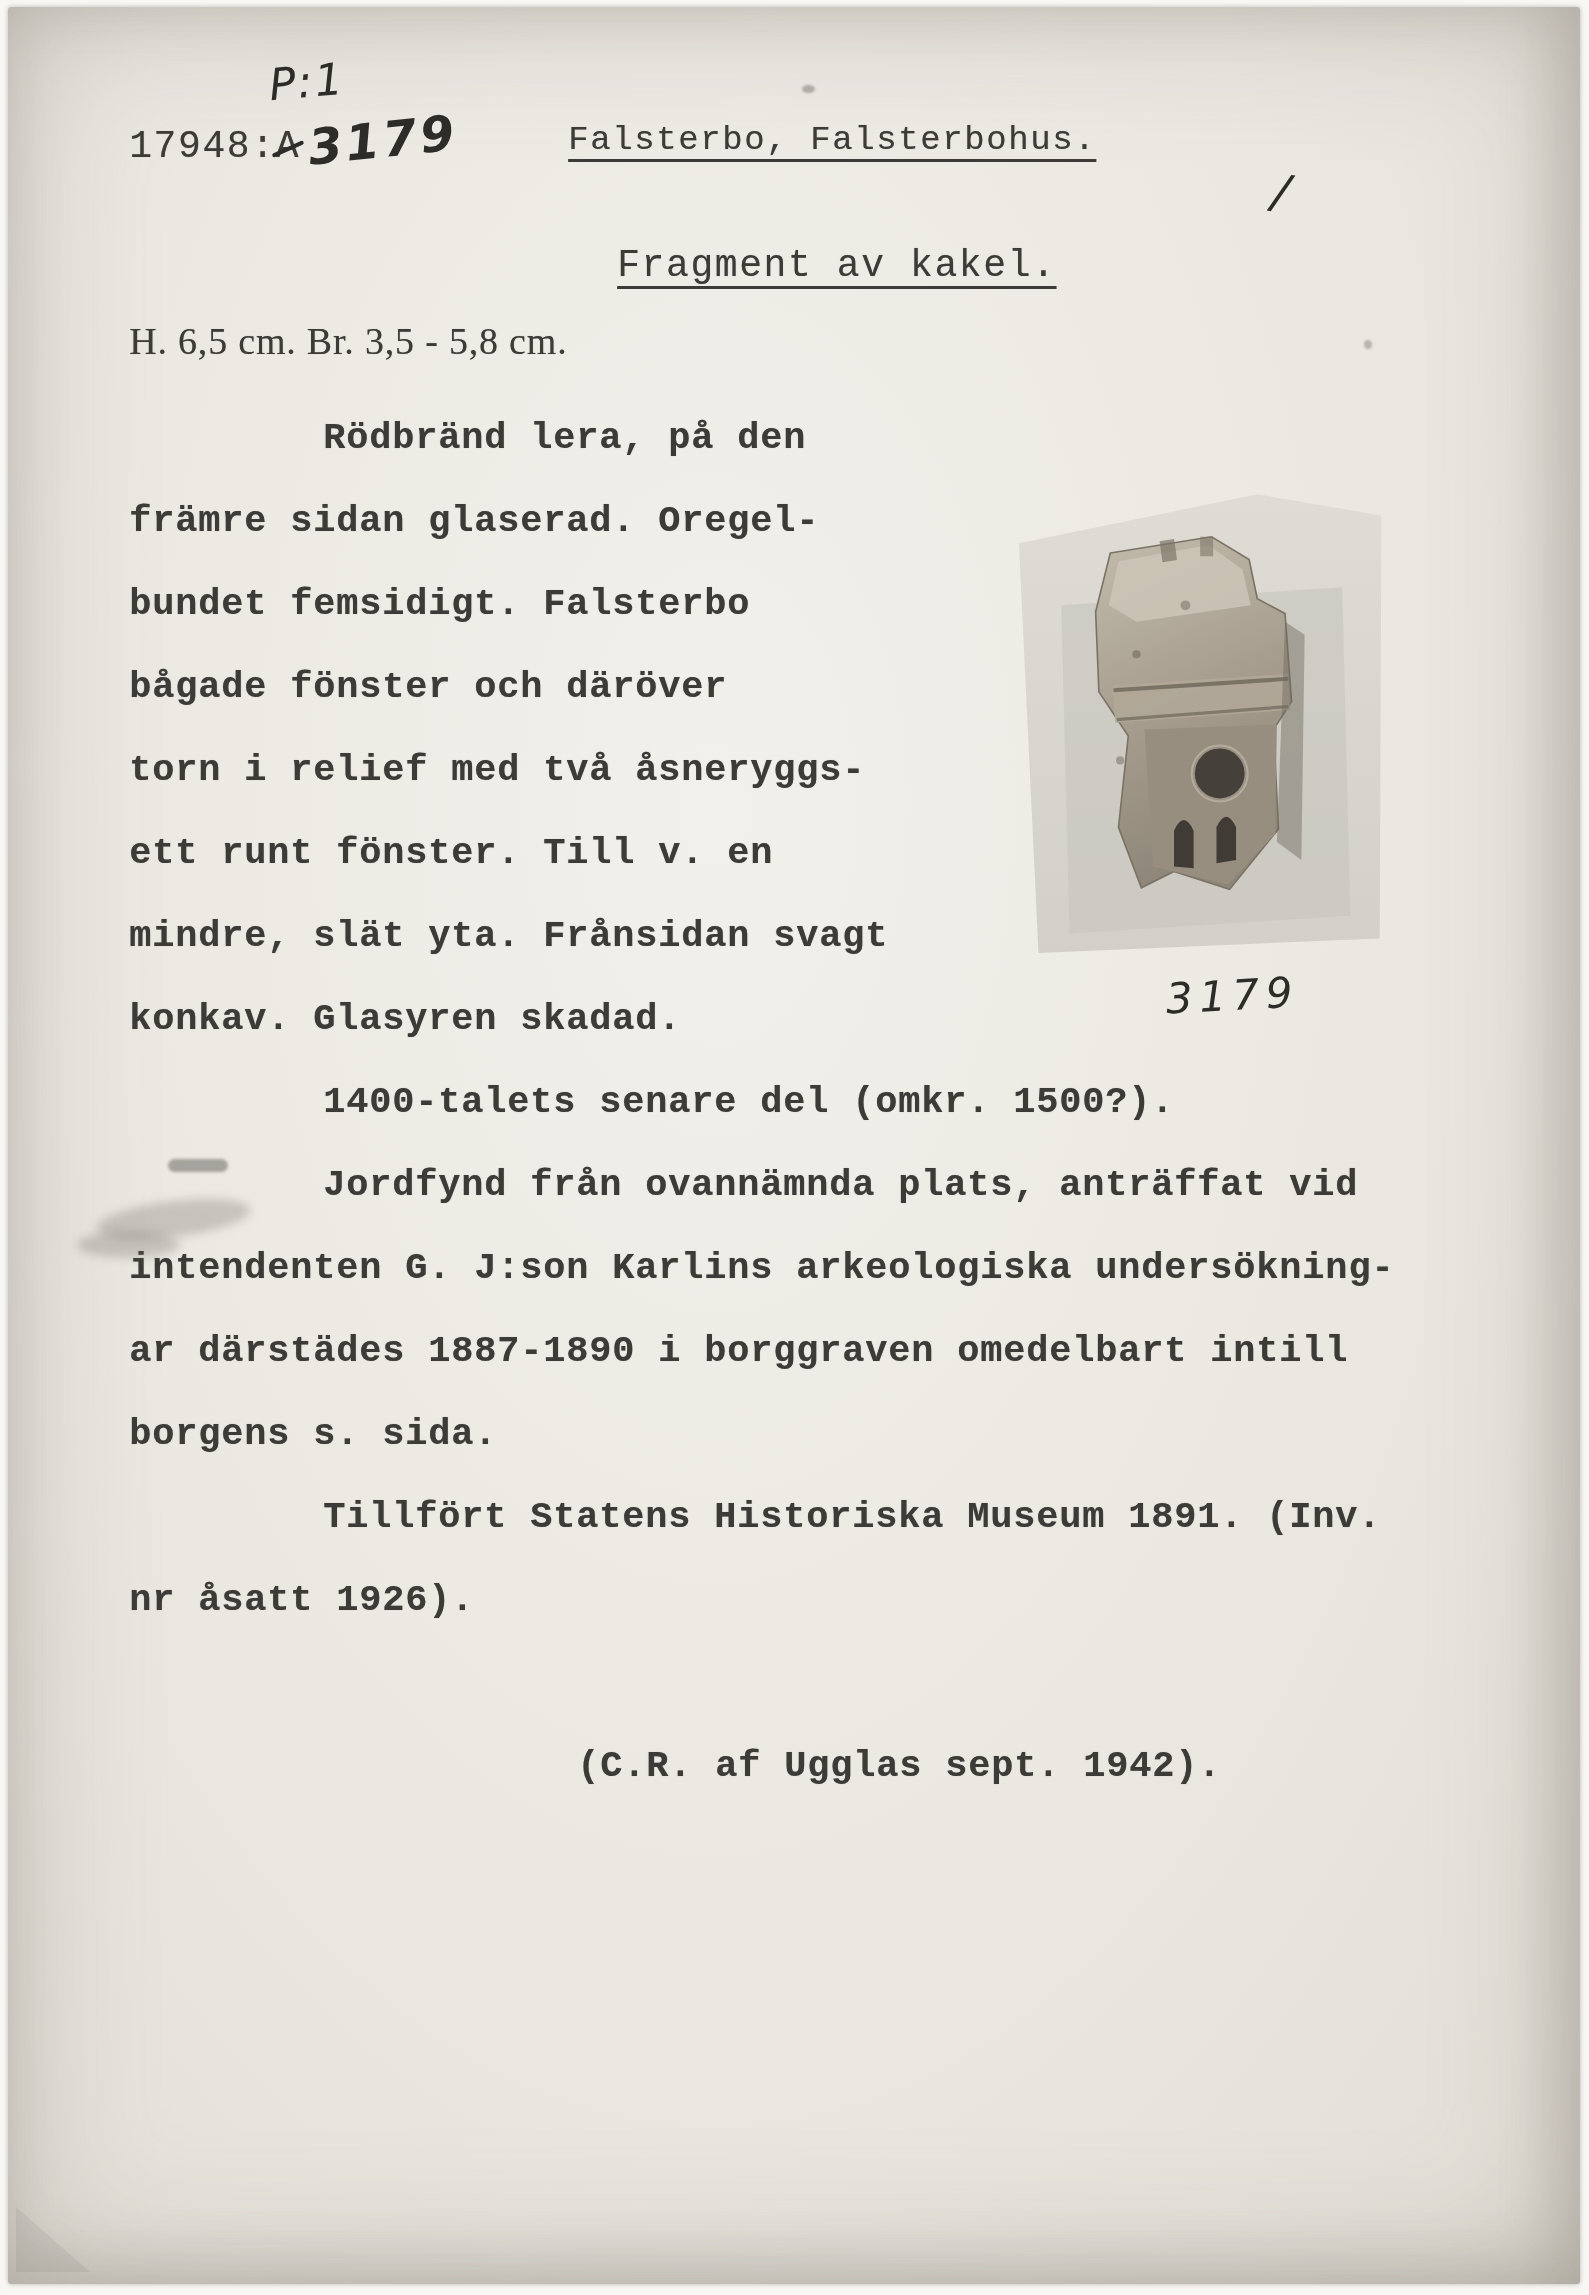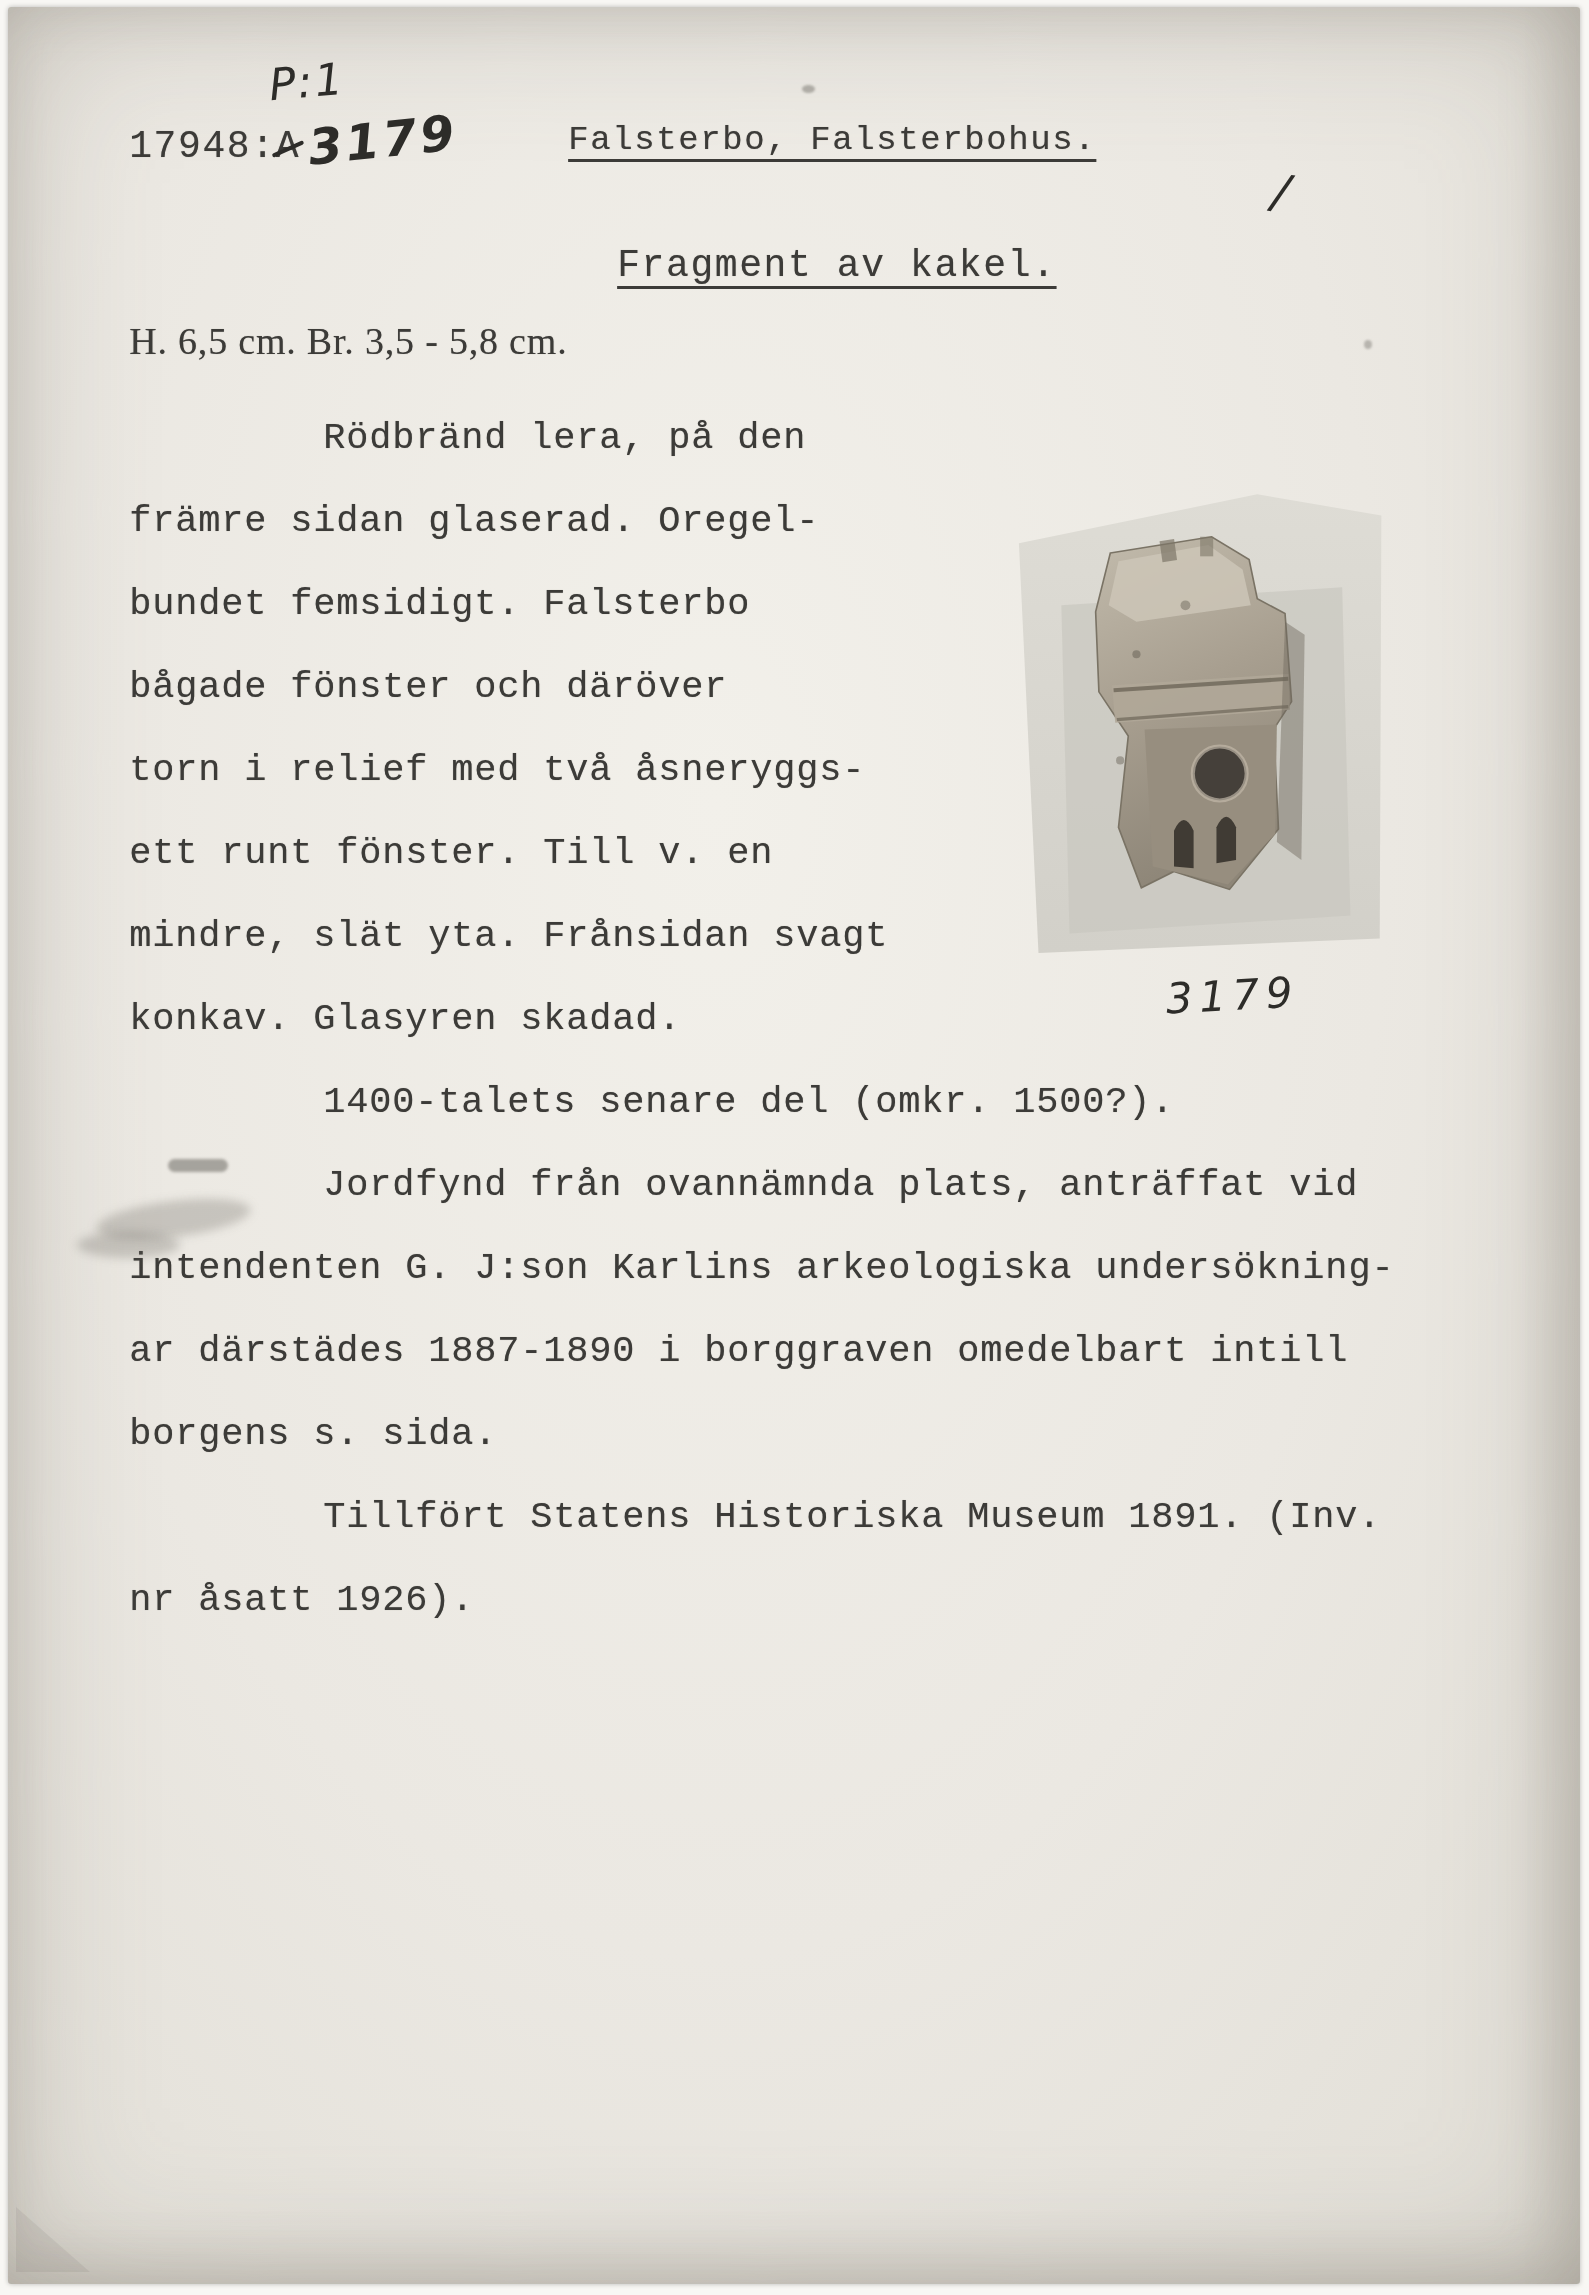--- a/index.html
+++ b/index.html
@@ -32,20 +32,21 @@
   .typed{
     color:var(--ink);
     text-shadow:0 0 0.8px rgba(60,59,56,.45);
   }
   .typed-line{
     height:83px;
     line-height:83px;
     font-size:37px;
     letter-spacing:0.8px;
     white-space:pre;
+    font-weight:bold;
   }
   .indent-0{padding-left:0;}
   .indent-1{padding-left:194px;}
   .indent-2{padding-left:448px;}
   .hand{
     font-family:"DejaVu Sans","Liberation Sans",sans-serif;
     font-style:italic;
     color:var(--hand);
   }
   .page-mark{
@@ -154,20 +155,21 @@
       <div class="typed typed-line indent-0">mindre, slät yta. Frånsidan svagt</div>
       <div class="typed typed-line indent-0">konkav. Glasyren skadad.</div>
       <div class="typed typed-line indent-1">1400-talets senare del (omkr. 1500?).</div>
       <div class="typed typed-line indent-1">Jordfynd från ovannämnda plats, anträffat vid</div>
       <div class="typed typed-line indent-0">intendenten G. J:son Karlins arkeologiska undersökning-</div>
       <div class="typed typed-line indent-0">ar därstädes 1887-1890 i borggraven omedelbart intill</div>
       <div class="typed typed-line indent-0">borgens s. sida.</div>
       <div class="typed typed-line indent-1">Tillfört Statens Historiska Museum 1891. (Inv.</div>
       <div class="typed typed-line indent-0">nr åsatt 1926).</div>
       <div class="typed typed-line indent-0"></div>
+      <div class="typed typed-line indent-2">(C.R. af Ugglas sept. 1942).</div>
     </div>
 
   <svg class="photo" viewBox="0 0 452 572" xmlns="http://www.w3.org/2000/svg">
     <defs>
       <linearGradient id="fragGrad" x1="0" y1="0" x2="0.25" y2="1">
         <stop offset="0" stop-color="#c2bbac"></stop>
         <stop offset="0.5" stop-color="#a89f90"></stop>
         <stop offset="1" stop-color="#8e8678"></stop>
       </linearGradient>
       <linearGradient id="printGrad" x1="0" y1="0" x2="0" y2="1">

